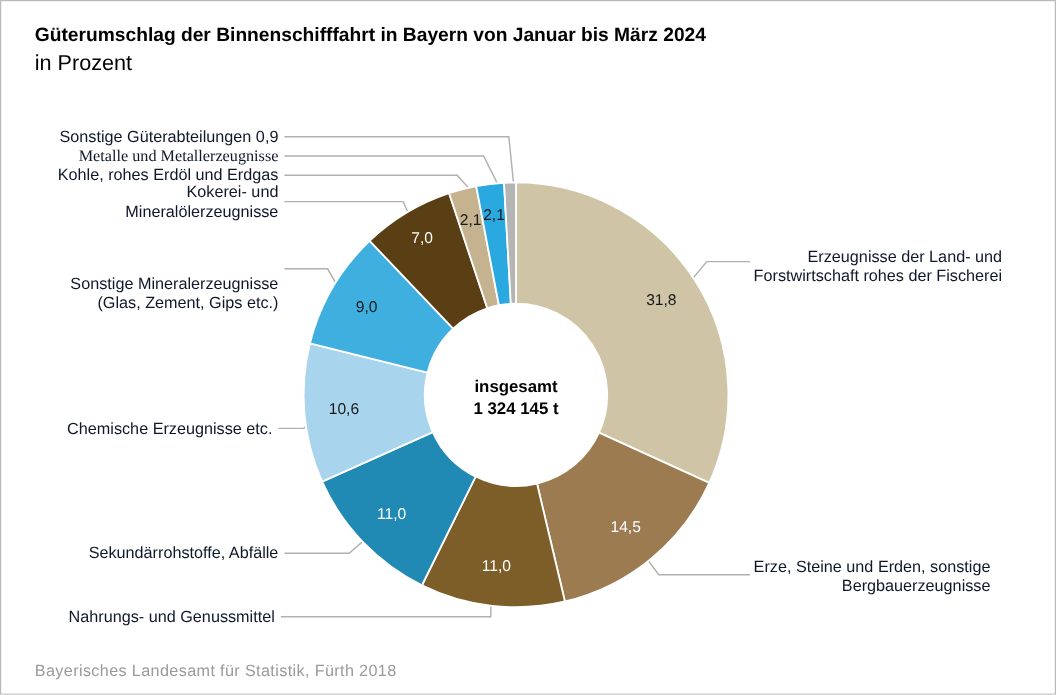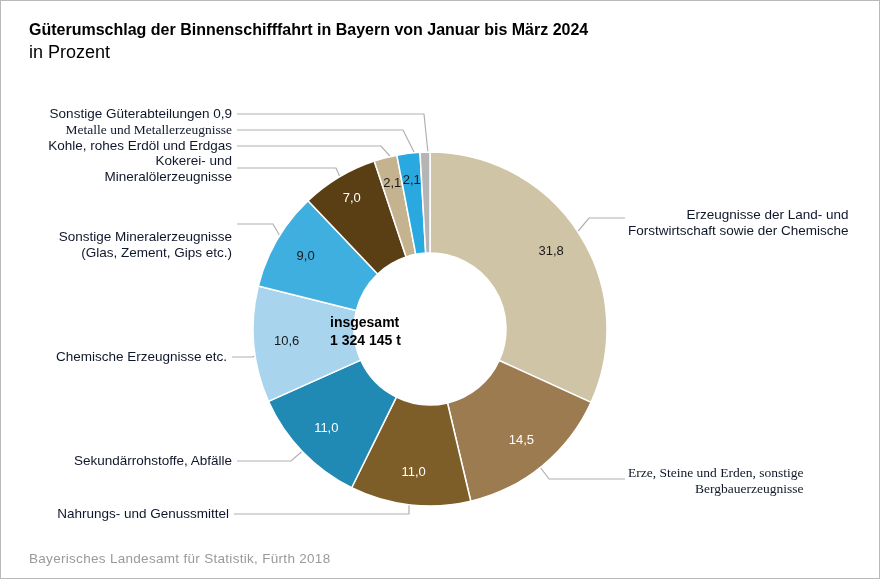--- a/index.html
+++ b/index.html
@@ -12,21 +12,21 @@
   .title-line{font-size:16px;font-weight:bold;line-height:22px;color:#000;}
   .subtitle{font-size:18px;font-weight:normal;line-height:21px;color:#000;margin-top:1px;}
   #chart-svg{position:absolute;left:0;top:0;}
   .slice-label{
     position:absolute;font-size:13.5px;line-height:15.5px;color:#0f172a;
     transform:translateY(-50%);white-space:nowrap;
   }
   .slice-label.left{text-align:right;}
   .slice-label.right{text-align:right;}
   .center-label{
-    position:absolute;left:329px;top:313px;width:200px;text-align:left;
+    position:absolute;left:329px;top:313px;width:200px;text-align:center;
     font-size:14px;font-weight:bold;line-height:17.5px;color:#000;
   }
   .footer{
     position:absolute;left:28px;bottom:12px;font-size:13.5px;
     color:#9a9a9a;letter-spacing:0.3px;
   }
 </style>
 </head>
 <body>
 
@@ -65,23 +65,23 @@
       <path d="M 373.25 160.01 A 177 177 0 0 1 395.83 154.14 L 414.76 253.35 A 76 76 0 0 0 405.06 255.87 Z" fill="#c5b28f" stroke="#ffffff" stroke-width="1.5" stroke-linejoin="round"></path>
       <text x="391.2" y="182.8" text-anchor="middle" dominant-baseline="middle" fill="#1a1a1a" font-size="13" font-family="&quot;Liberation Sans&quot;,sans-serif">2,1</text>
       <path d="M 395.83 154.14 A 177 177 0 0 1 419.00 151.28 L 424.70 252.12 A 76 76 0 0 0 414.76 253.35 Z" fill="#29a9df" stroke="#ffffff" stroke-width="1.5" stroke-linejoin="round"></path>
       <text x="410.7" y="179.1" text-anchor="middle" dominant-baseline="middle" fill="#1a1a1a" font-size="13" font-family="&quot;Liberation Sans&quot;,sans-serif">2,1</text>
       <path d="M 419.00 151.28 A 177 177 0 0 1 429.00 151.00 L 429.00 252.00 A 76 76 0 0 0 424.70 252.12 Z" fill="#b5b5b5" stroke="#ffffff" stroke-width="1.5" stroke-linejoin="round"></path>
     </svg>
 
   <div id="labels-layer">
       <div class="slice-label right" style="top: 221px; left: 627px;">
         <div>Erzeugnisse der Land- und</div>
-        <div>Forstwirtschaft sowie der Chemische</div>
+        <div>Forstwirtschaft rohes der Fischerei</div>
       </div>
-      <div class="slice-label right" style="top: 479px; left: 627px; font-family: Liberation Serif, serif;">
+      <div class="slice-label right" style="top: 479px; left: 627px;">
         <div>Erze, Steine und Erden, sonstige</div>
         <div>Bergbauerzeugnisse</div>
       </div>
       <div class="slice-label left" style="top: 513px; right: 650px; text-align: center;">
         <div>Nahrungs- und Genussmittel</div>
       </div>
       <div class="slice-label left" style="top: 460px; right: 647px;">
         <div>Sekundärrohstoffe, Abfälle</div>
       </div>
       <div class="slice-label left" style="top: 356px; right: 652px;">

